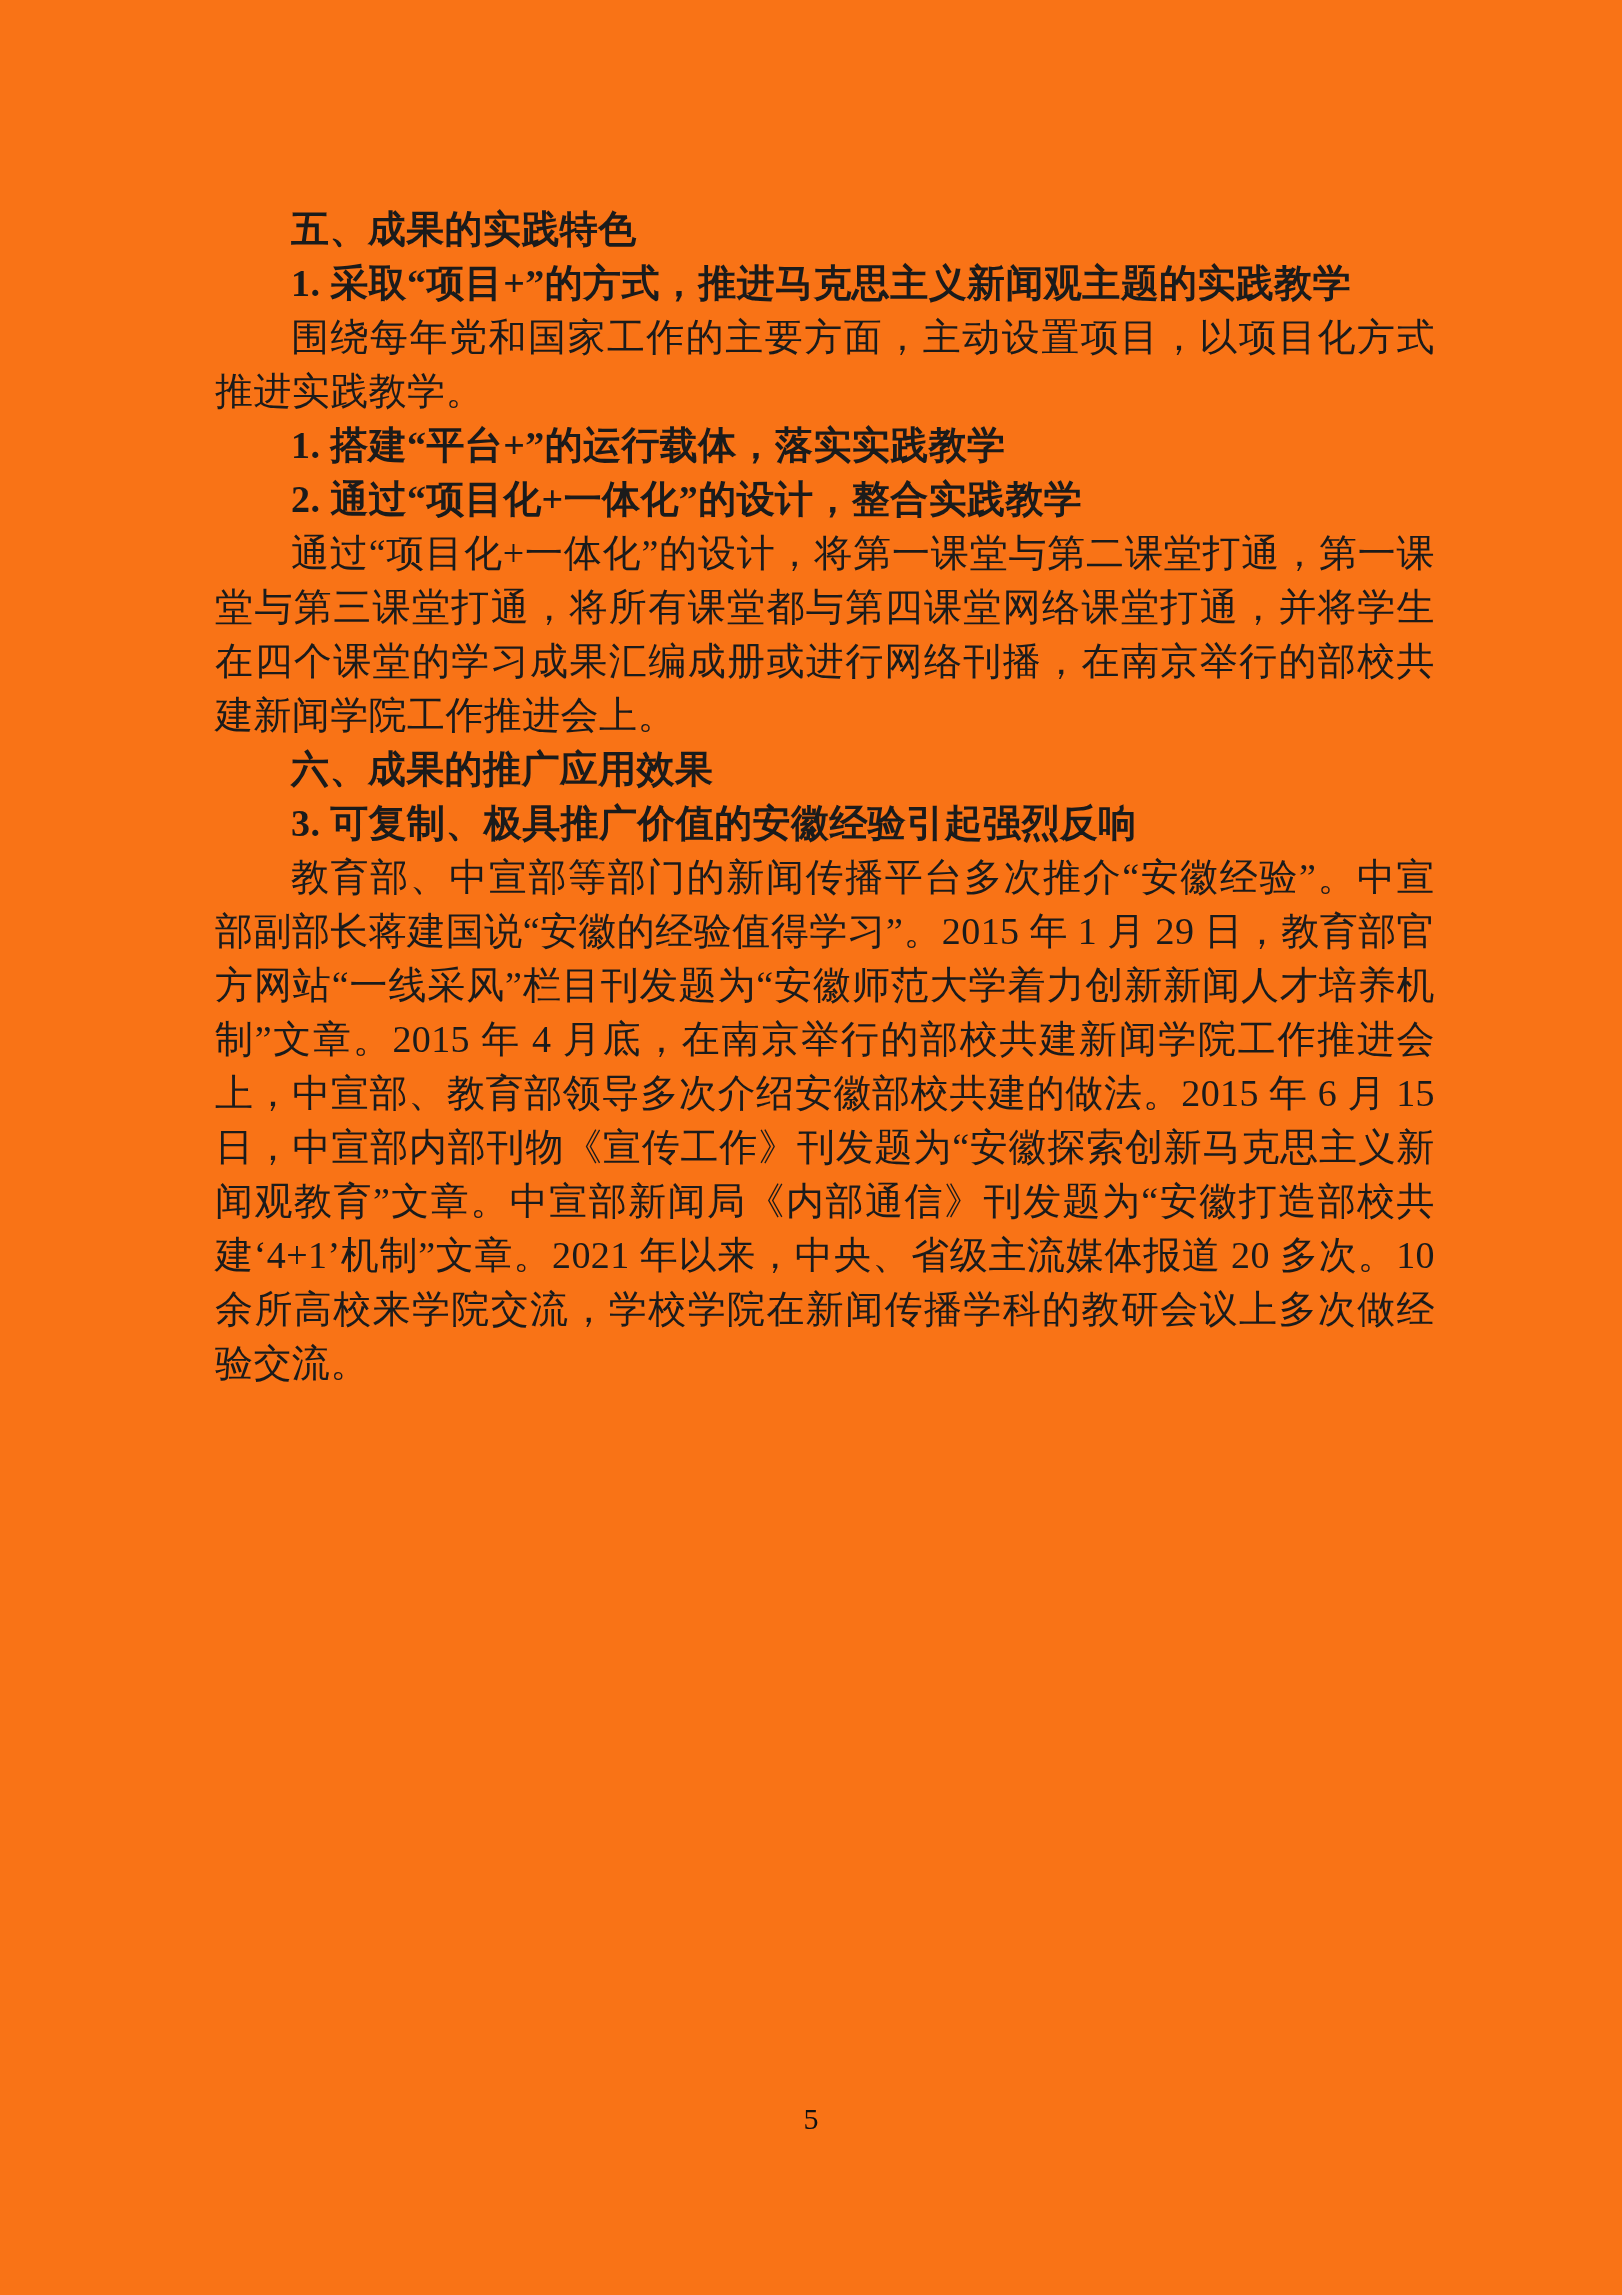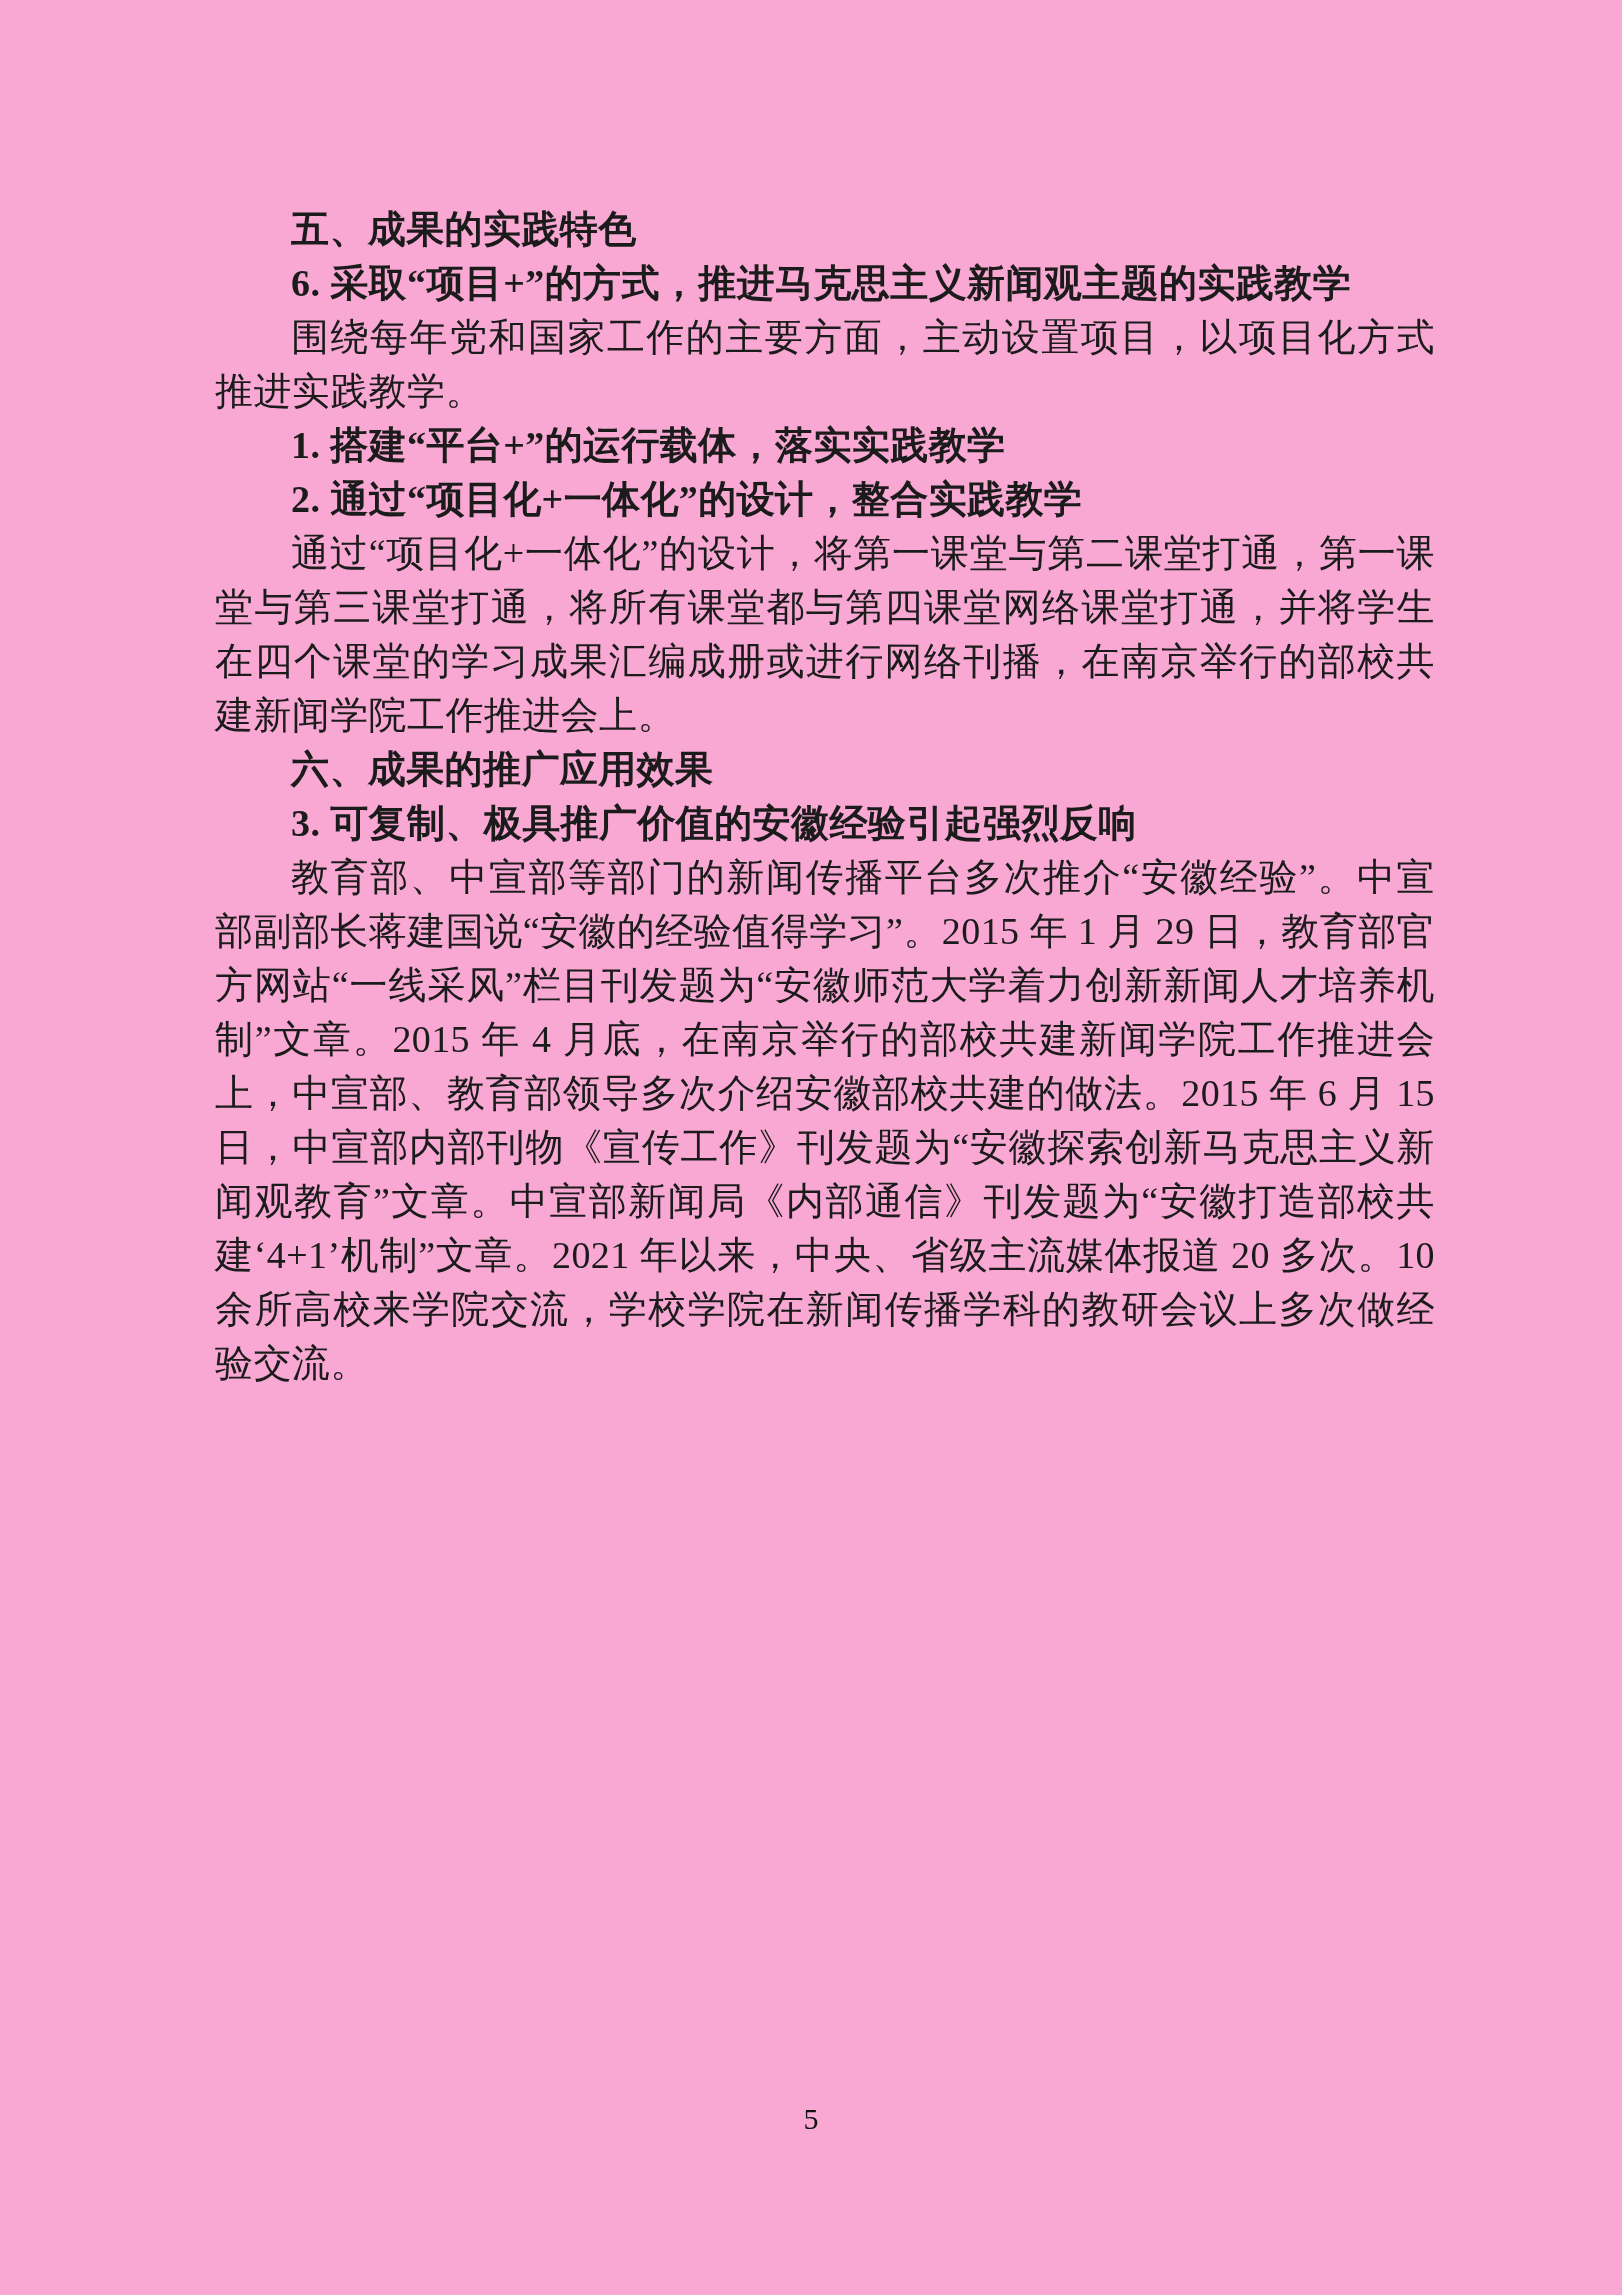--- a/index.html
+++ b/index.html
@@ -4,21 +4,21 @@
 <style>
   html, body {
     margin: 0;
     padding: 0;
     background: #ffffff;
   }
   .page {
     position: relative;
     width: 1622px;
     height: 2295px;
-    background: #f9a8d4;
+    background: #f97316;
     overflow: hidden;
     font-family: "Liberation Serif", "DejaVu Serif", serif;
     color: #1b1b1b;
   }
   .content {
     position: absolute;
     left: 215px;
     top: 202px;
     width: 1220px;
   }
@@ -45,21 +45,21 @@
     line-height: 35px;
     color: #111111;
   }
 </style>
 </head>
 <body>
 
 <div class="page">
   <div class="content">
     <p class="line heading">五、成果的实践特色</p>
-    <p class="line subheading">6. 采取“项目+”的方式，推进马克思主义新闻观主题的实践教学</p>
+    <p class="line subheading">1. 采取“项目+”的方式，推进马克思主义新闻观主题的实践教学</p>
     <p class="line paragraph">围绕每年党和国家工作的主要方面，主动设置项目，以项目化方式推进实践教学。</p>
     <p class="line subheading">1. 搭建“平台+”的运行载体，落实实践教学</p>
     <p class="line subheading">2. 通过“项目化+一体化”的设计，整合实践教学</p>
     <p class="line paragraph">通过“项目化+一体化”的设计，将第一课堂与第二课堂打通，第一课堂与第三课堂打通，将所有课堂都与第四课堂网络课堂打通，并将学生在四个课堂的学习成果汇编成册或进行网络刊播，在南京举行的部校共建新闻学院工作推进会上。</p>
     <p class="line heading">六、成果的推广应用效果</p>
     <p class="line subheading">3. 可复制、极具推广价值的安徽经验引起强烈反响</p>
     <p class="line paragraph">教育部、中宣部等部门的新闻传播平台多次推介“安徽经验”。中宣部副部长蒋建国说“安徽的经验值得学习”。2015 年 1 月 29 日，教育部官方网站“一线采风”栏目刊发题为“安徽师范大学着力创新新闻人才培养机制”文章。2015 年 4 月底，在南京举行的部校共建新闻学院工作推进会上，中宣部、教育部领导多次介绍安徽部校共建的做法。2015 年 6 月 15 日，中宣部内部刊物《宣传工作》刊发题为“安徽探索创新马克思主义新闻观教育”文章。中宣部新闻局《内部通信》刊发题为“安徽打造部校共建‘4+1’机制”文章。2021 年以来，中央、省级主流媒体报道 20 多次。10 余所高校来学院交流，学校学院在新闻传播学科的教研会议上多次做经验交流。</p>
   </div>
 
   <div class="page-number">5</div>

